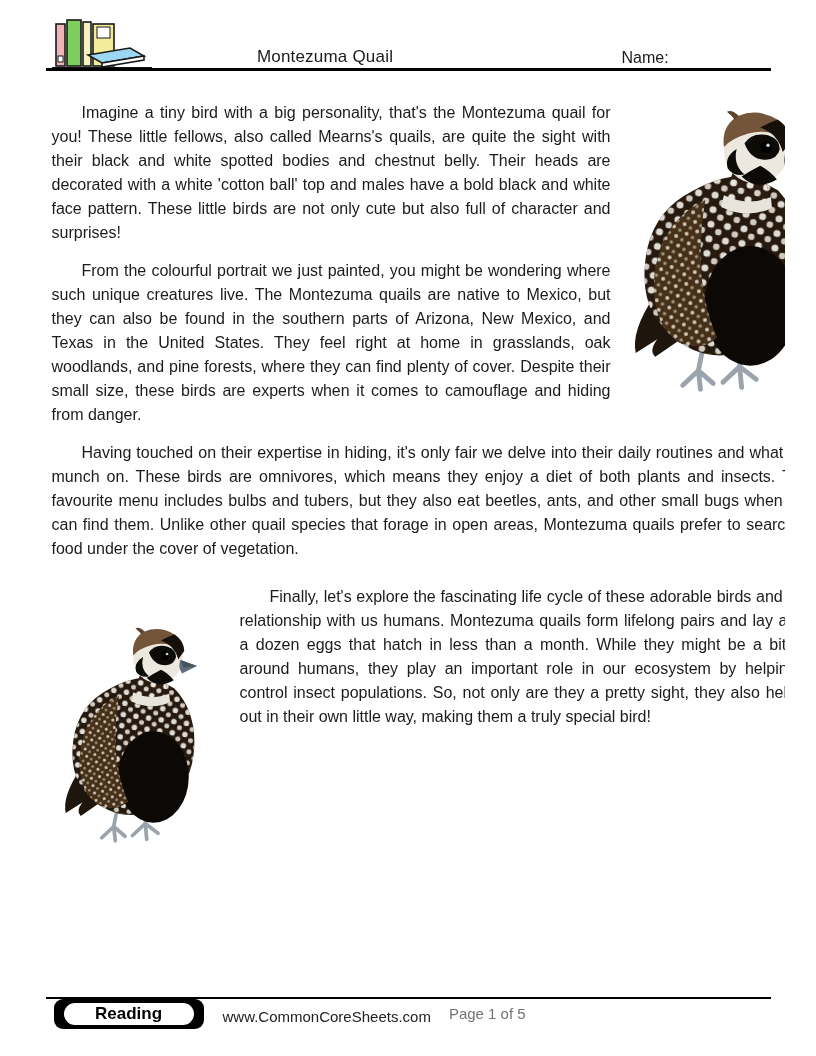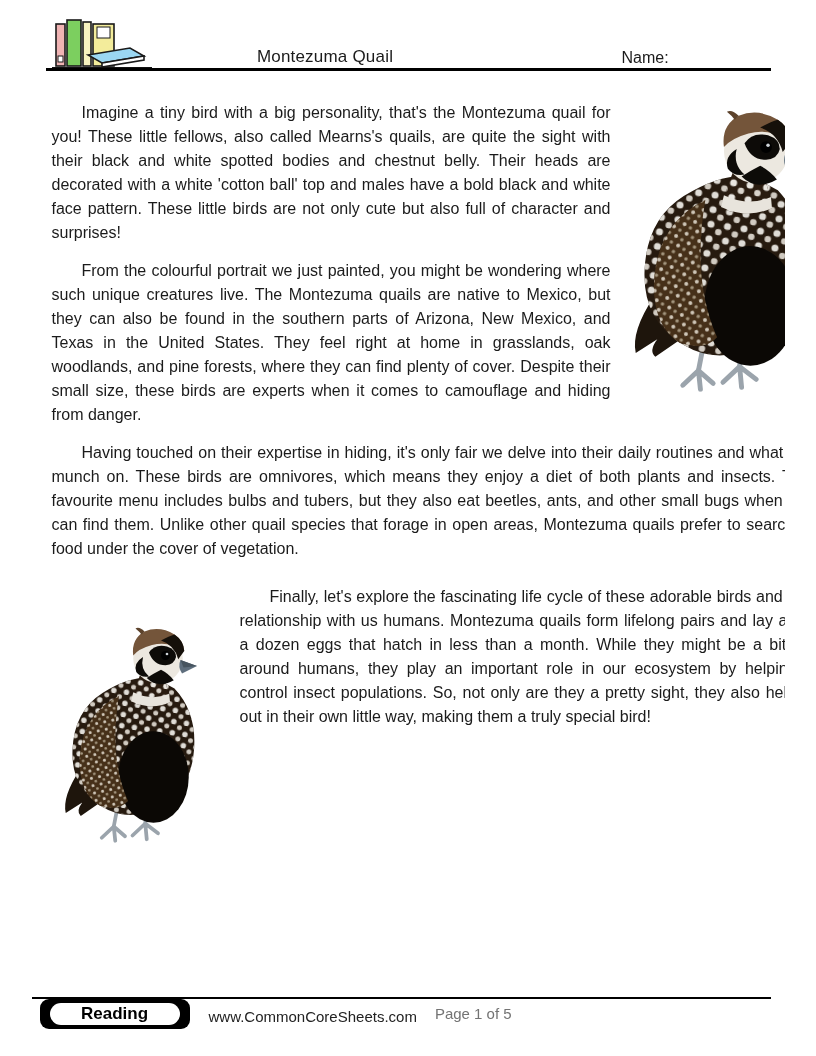--- a/index.html
+++ b/index.html
@@ -27,21 +27,21 @@
     text-align:justify; text-indent:30px;
   }
   figure { margin:0; }
   .quail-top   { float:right; width:196px; height:300px; margin:0 0 8px 12px; }
   .quail-bottom{ float:left;  width:150px; height:296px; margin:2px 34px 0 4px; }
   .para4-wrap  { margin-top:24px; }
   .quail-svg { width:100%; height:100%; display:block; }
 
   
   .footer {
-    position:absolute; left:0; right:14px; top:997px; height:36px;
+    position:absolute; left:14px; right:14px; top:997px; height:36px;
     border-top:2px solid #000; display:flex; align-items:flex-start;
   }
   .badge {
     margin-left:8px; margin-top:0; background:#000; border-radius:9px;
     padding:3px 10px; height:24px; display:flex; align-items:center; min-width:130px;
     justify-content:center;
   }
   .badge-pill {
     display:block; background:#fff; color:#000; border-radius:13px;
     padding:1px 24px; font-size:17px; font-weight:bold; line-height:20px;

